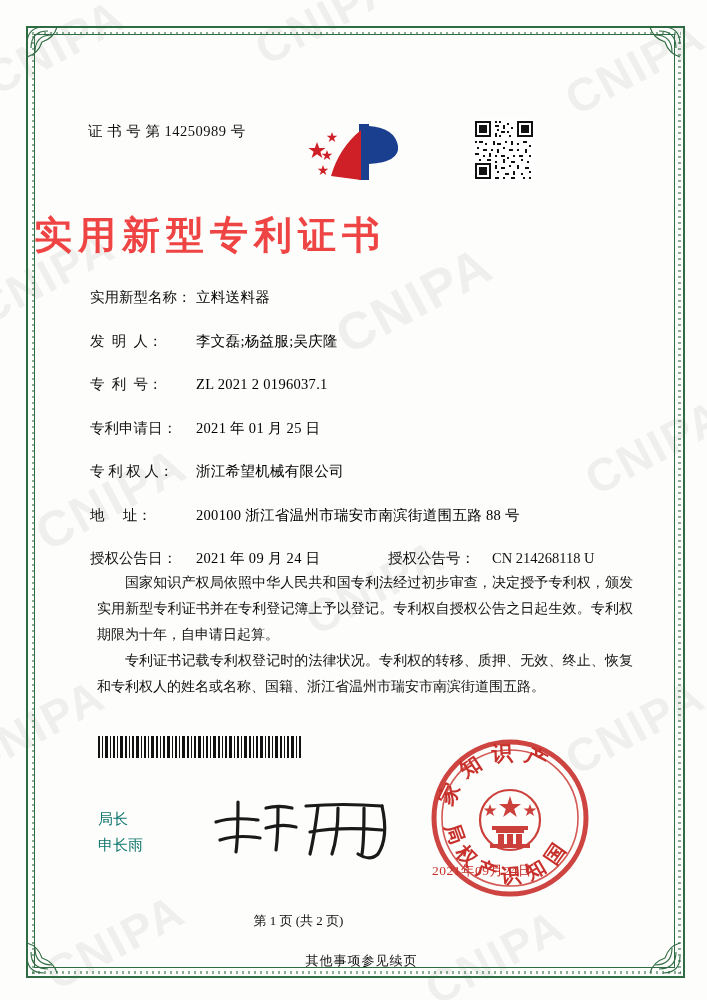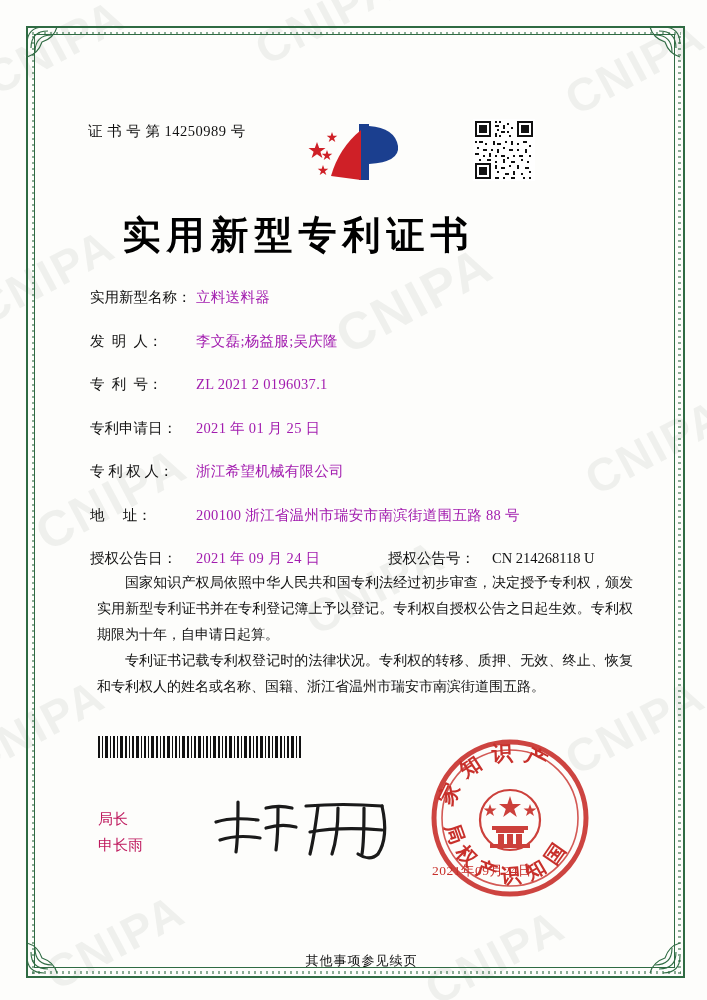--- a/index.html
+++ b/index.html
@@ -119,25 +119,25 @@
     top: 85px;
     width: 62px;
     height: 62px;
   }
 
   .title {
     position: absolute;
     left: 0;
     right: 0;
     top: 176px;
-    text-align: center;
+    text-align: left;
     font-size: 38px;
     font-weight: 700;
     letter-spacing: 6px;
-    color: #000000;
+    color: #ef4444;
     font-family: "Liberation Serif", "DejaVu Serif", serif;
   }
 
   
   .fields {
     position: absolute;
     left: 56px;
     top: 256px;
     width: 530px;
     font-size: 14.5px;
@@ -150,21 +150,21 @@
   }
   .fl {
     width: 106px;
     flex: 0 0 106px;
     letter-spacing: 0px;
     color: #111;
     white-space: pre;
   }
   .fv {
     flex: 1 1 auto;
-    color: #a21caf;
+    color: #000000;
     letter-spacing: .3px;
   }
   .field-row.dual .fv { flex: 0 0 192px; }
   .fl2 {
     width: 104px;
     flex: 0 0 104px;
     white-space: pre;
   }
   .fv2 { flex: 1 1 auto; }
 
@@ -190,21 +190,21 @@
     height: 22px;
   }
 
   
   .sig-label {
     position: absolute;
     left: 64px;
     top: 772px;
     font-size: 15px;
     line-height: 26px;
-    color: #be185d;
+    color: #0f766e;
   }
   .sig-hand {
     position: absolute;
     left: 172px;
     top: 758px;
     width: 210px;
     height: 70px;
   }
 
   
@@ -561,16 +561,17 @@
         <text font-family="'Liberation Serif', serif" font-size="21" font-weight="700" fill="#c8302b" letter-spacing="10">
           <textPath href="#sealArc" startOffset="6%">家知识产</textPath>
         </text>
         <text font-family="'Liberation Serif', serif" font-size="20" font-weight="700" fill="#c8302b" letter-spacing="8">
           <textPath href="#sealArcB" startOffset="4%">局权产识知国</textPath>
         </text>
       </svg>
     </div>
     <div class="seal-date">2021年09月24日</div>
 
+    <div class="page-no">第 1 页 (共 2 页)</div>
   </div>
 
   <div class="footnote">其他事项参见续页</div>
 </div>
 
 </body></html>

